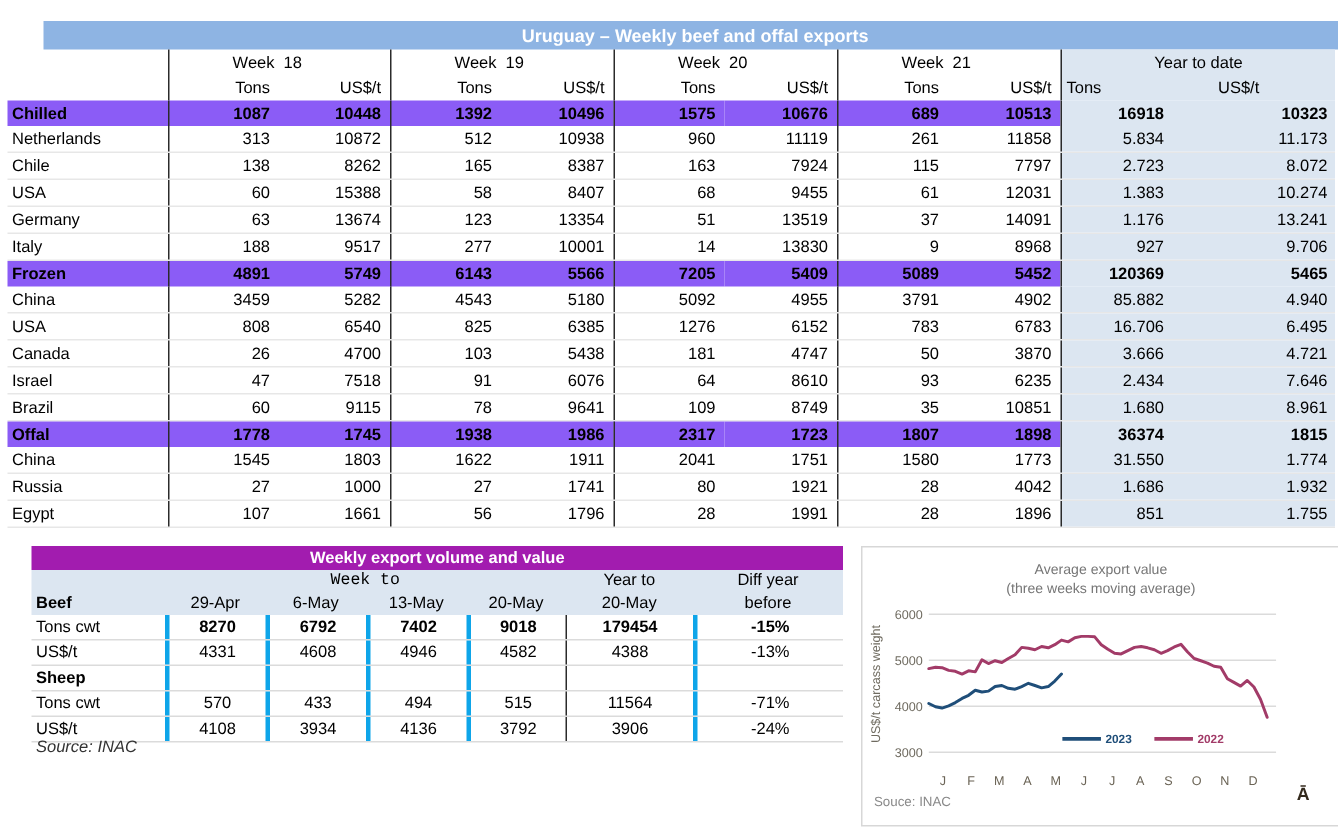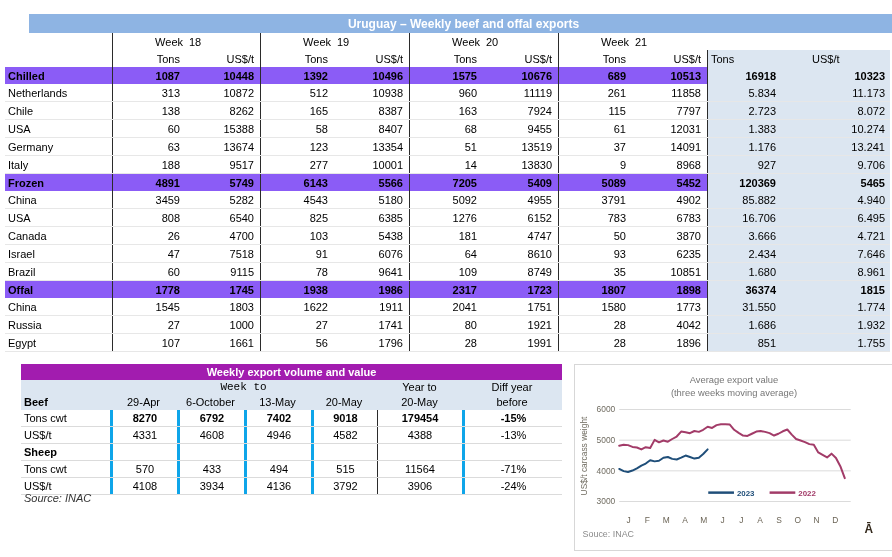--- a/index.html
+++ b/index.html
@@ -66,20 +66,21 @@
     <div class="t1row">
       <div class="cell lbl"></div>
       <div class="cell wkw vl">Week</div>
       <div class="cell wkn">18</div>
       <div class="cell wkw vl">Week</div>
       <div class="cell wkn">19</div>
       <div class="cell wkw vl">Week</div>
       <div class="cell wkn">20</div>
       <div class="cell wkw vl">Week</div>
       <div class="cell wkn">21</div>
+      <div class="cell ytd ytdspan vl">Year to date</div>
     </div>
 
     <div class="t1row">
       <div class="cell lbl"></div>
       <div class="cell num vl">Tons</div>
       <div class="cell num">US$/t</div>
       <div class="cell num vl">Tons</div>
       <div class="cell num">US$/t</div>
       <div class="cell num vl">Tons</div>
       <div class="cell num">US$/t</div>
@@ -324,21 +325,21 @@
   <div id="t2" class="abs">
     <div class="t2row t2hdr hdr1">
       <div class="cell rlabel"></div>
       <div class="cell span4">Week to</div>
       <div class="cell">Year to</div>
       <div class="cell">Diff year</div>
     </div>
     <div class="t2row t2hdr beefhdr">
       <div class="cell rlabel">Beef</div>
       <div class="cell">29-Apr</div>
-      <div class="cell">6-October</div>
+      <div class="cell">6-May</div>
       <div class="cell">13-May</div>
       <div class="cell">20-May</div>
       <div class="cell">20-May</div>
       <div class="cell">before</div>
     </div>
     <div>
 
         <div class="t2row t2data boldvals">
           <div class="cell rlabel">Tons cwt</div>
           <div class="cell v lv">8270</div>

